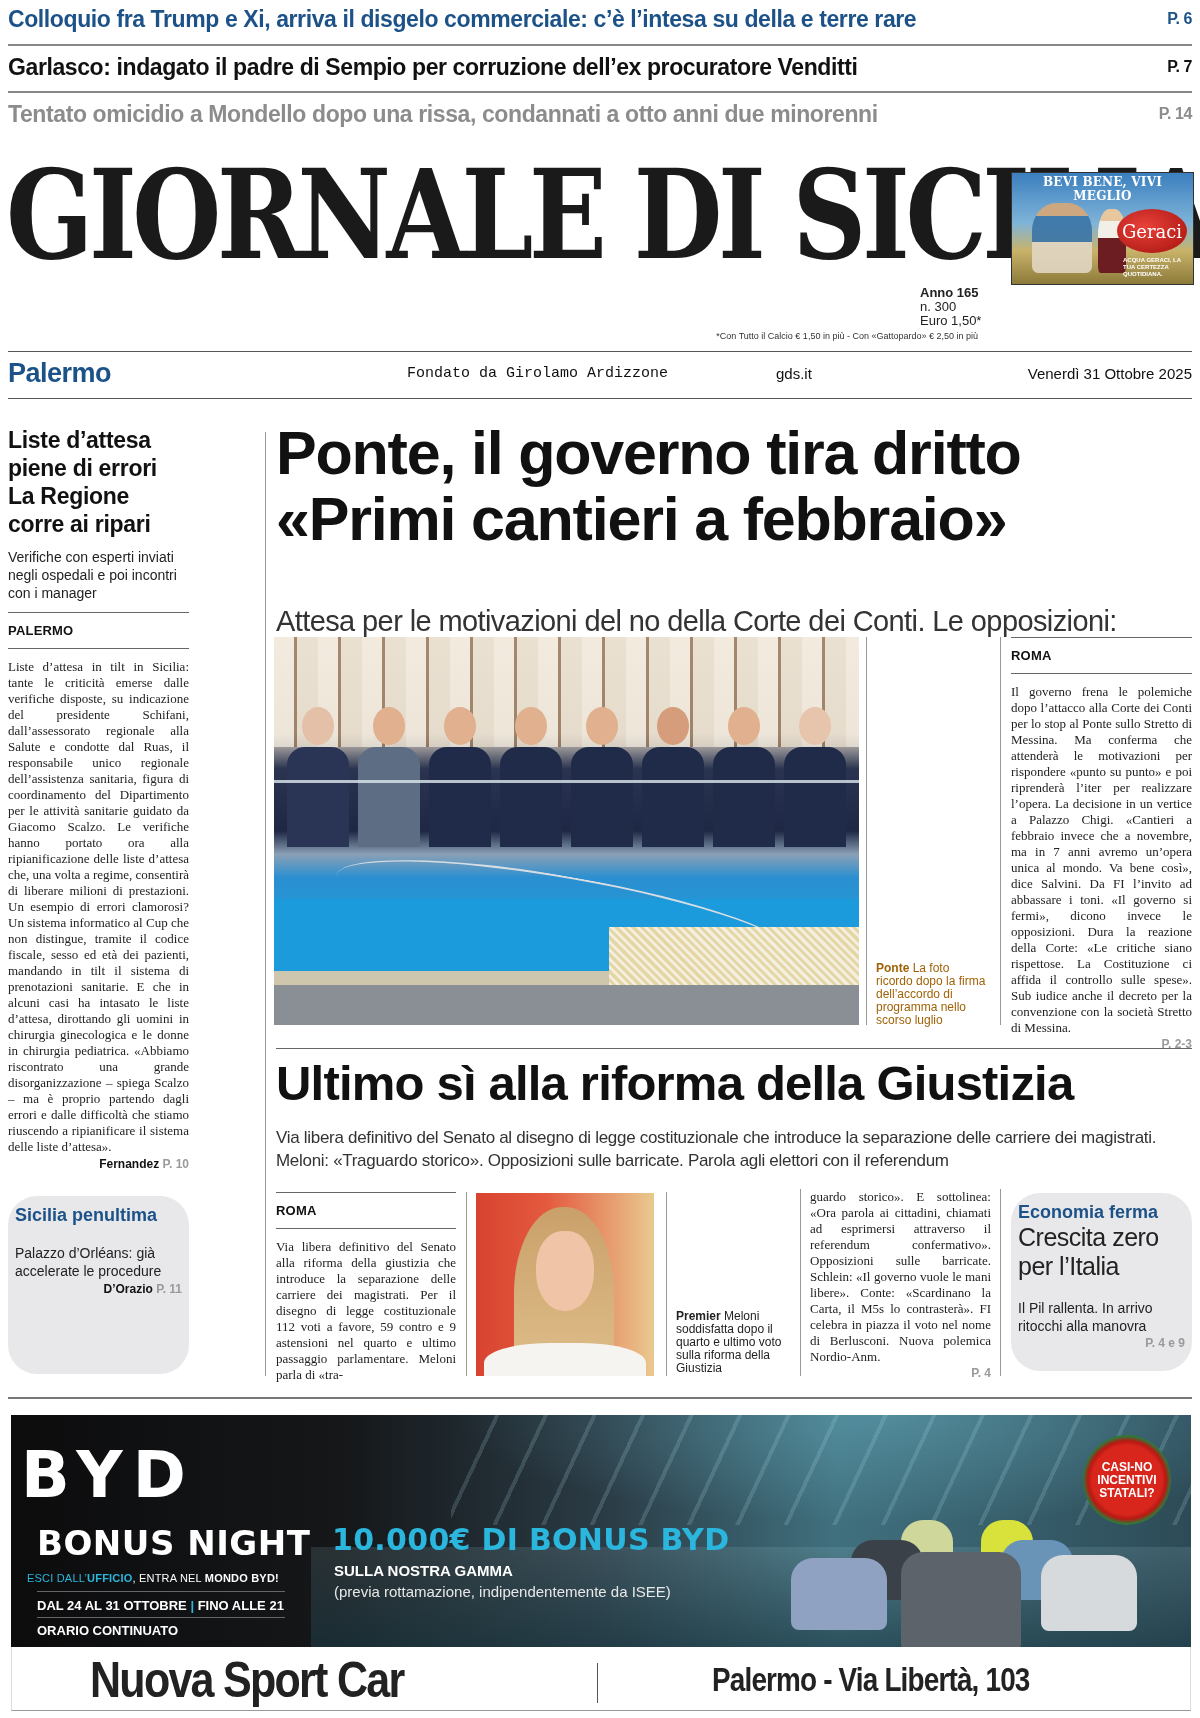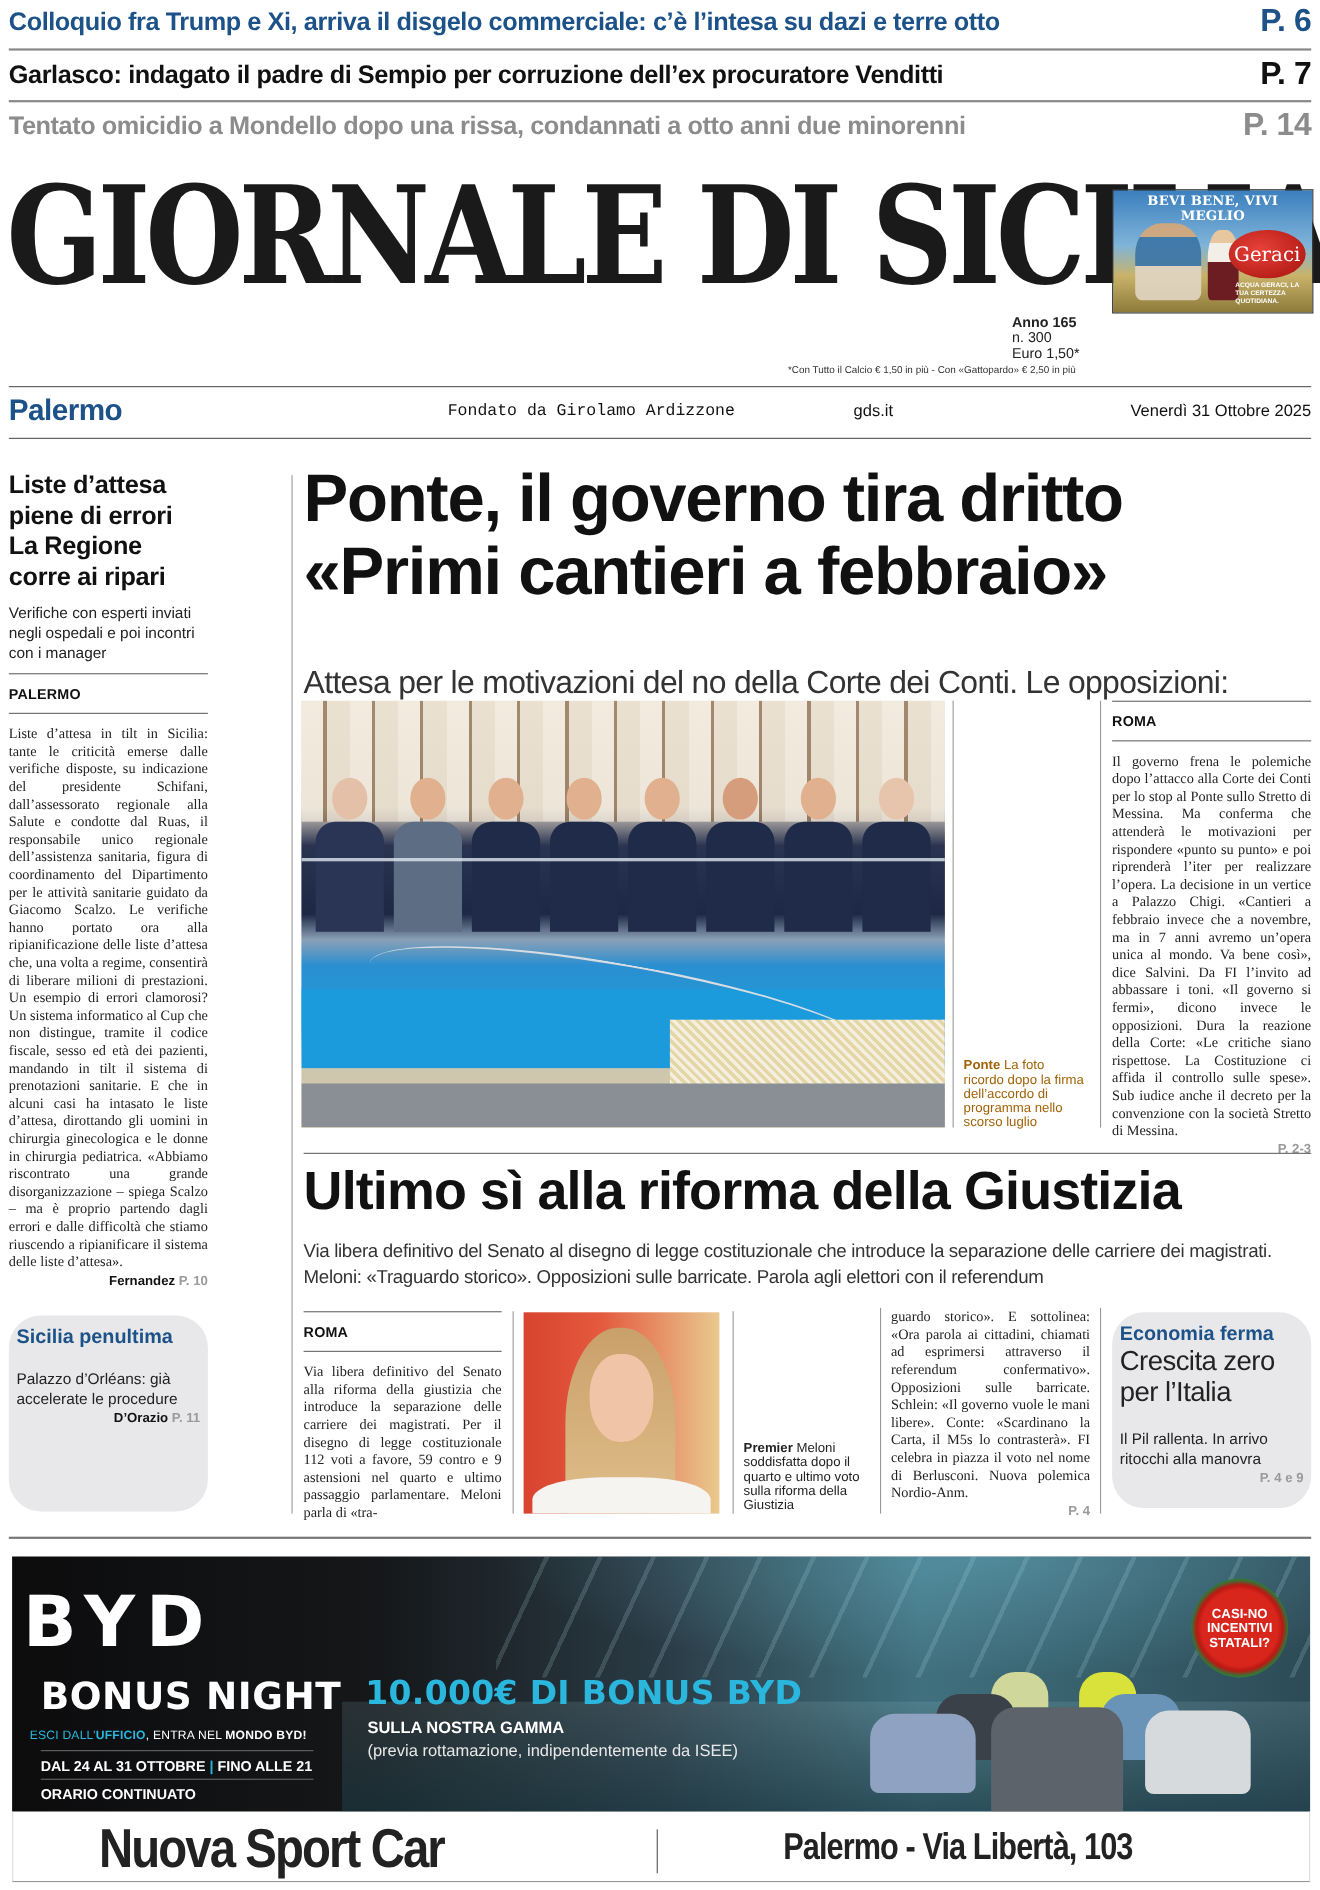--- a/index.html
+++ b/index.html
@@ -2,21 +2,21 @@
 <html><head>
 <meta charset="utf-8">
 <style>
   * { box-sizing: border-box; margin: 0; padding: 0; }
   html, body { width: 1200px; height: 1718px; background: #fff; overflow: hidden; }
   body { position: relative; font-family: "Liberation Sans", sans-serif; color: #111; }
   .abs { position: absolute; }
 
   
   .teaser { position: absolute; left: 8px; right: 8px; height: 30px; display: flex; justify-content: space-between; align-items: center; font-family: "Liberation Sans", sans-serif; font-weight: bold; font-size: 23px; letter-spacing: -0.4px; transform-origin: left center; }
-  .teaser .pg { font-size: 29px; }
+  .teaser .pg { font-size: 16px; }
   .rule { position: absolute; left: 8px; right: 8px; height: 2px; background: #888; }
   .rule.dark { background: #555; }
 
   
   .masthead { position: absolute; left: 6px; top: 158px; width: 990px; height: 130px; font-family: "DejaVu Serif", serif; font-weight: bold; font-size: 140px; line-height: 130px; letter-spacing: -6px; transform: scaleX(0.73) scaleY(0.88); transform-origin: left top; white-space: nowrap; color: #1a1a1a; }
   .ed-info { position: absolute; left: 920px; top: 286px; font-size: 13px; line-height: 14px; color: #222; }
   .ed-info .b { font-weight: bold; }
   .ed-note { position: absolute; right: 222px; top: 331px; font-size: 9px; color: #333; }
 
   
@@ -113,21 +113,21 @@
 
   .sportcar { position: absolute; left: 11px; top: 1647px; width: 1180px; height: 64px; background: #fff; border-bottom: 1px solid #999; border-left: 1px solid #ddd; border-right: 1px solid #ddd; }
   .sportcar .name { position: absolute; left: 78px; top: 4px; font-weight: bold; font-size: 50px; letter-spacing: -2px; color: #222; transform: scaleX(0.86); transform-origin: left top; }
   .sportcar .sep { position: absolute; left: 585px; top: 16px; width: 1px; height: 40px; background: #555; }
   .sportcar .addr { position: absolute; left: 700px; top: 13px; font-weight: bold; font-size: 34px; letter-spacing: -1px; color: #222; transform: scaleX(0.82); transform-origin: left top; }
 </style>
 </head>
 <body>
 
 <div class="teaser" style="top:4px; color:#1c5288;">
-  <span>Colloquio fra Trump e Xi, arriva il disgelo commerciale: c’è l’intesa su dazi e terre otto</span>
+  <span>Colloquio fra Trump e Xi, arriva il disgelo commerciale: c’è l’intesa su della e terre rare</span>
   <span class="pg">P. 6</span>
 </div>
 <div class="rule" style="top:44px;"></div>
 <div class="teaser" style="top:52px; color:#111;">
   <span>Garlasco: indagato il padre di Sempio per corruzione dell’ex procuratore Venditti</span>
   <span class="pg">P. 7</span>
 </div>
 <div class="rule" style="top:91px;"></div>
 <div class="teaser" style="top:99px; color:#8c8c8c;">
   <span>Tentato omicidio a Mondello dopo una rissa, condannati a otto anni due minorenni</span>

